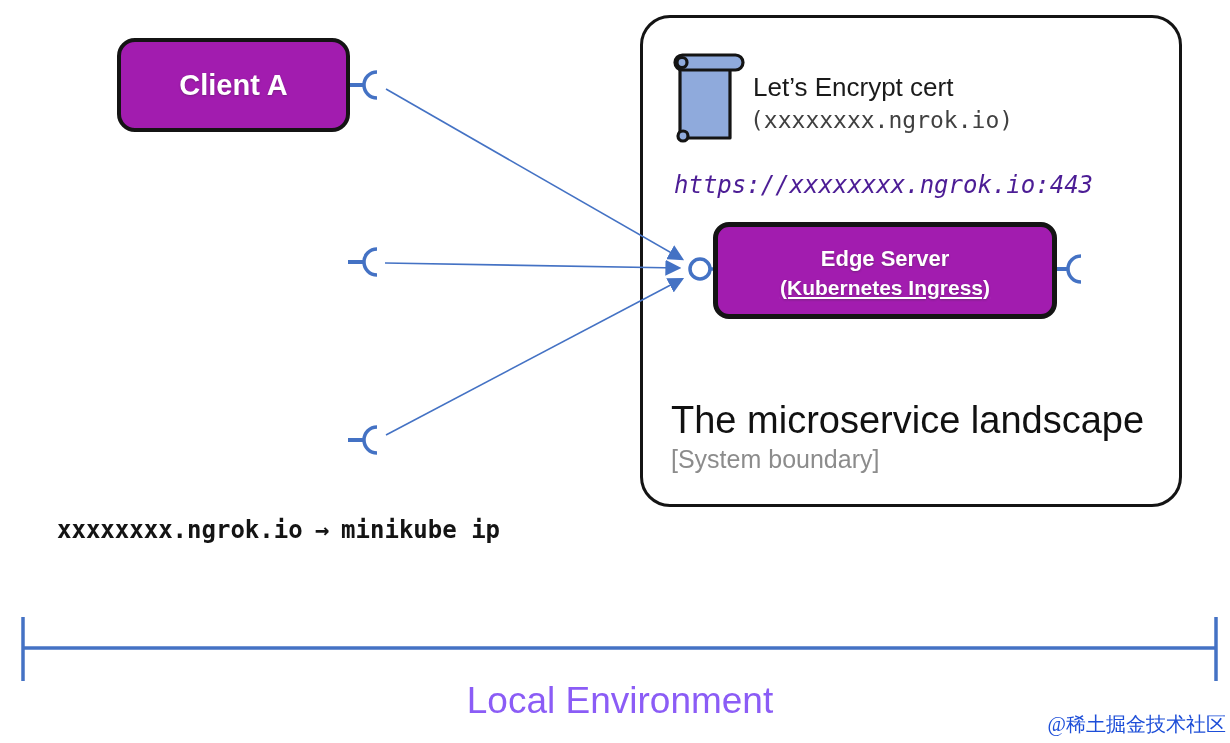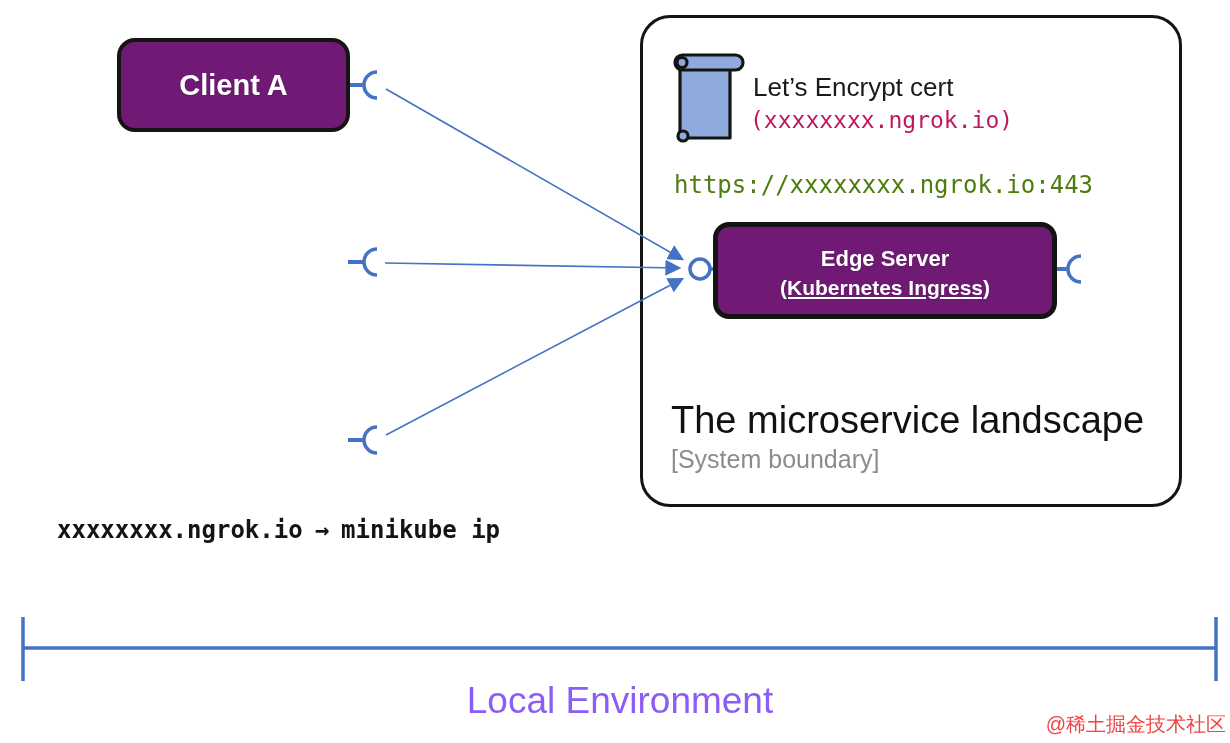--- a/index.html
+++ b/index.html
@@ -13,58 +13,58 @@
   .abs{position:absolute;}
   
   .boundary{
     left:640px;top:15px;width:536px;height:486px;
     background:#ffffff;
     border:3.5px solid #141414;
     border-radius:30px;
   }
   
   .comp{
-    background:#701a75;
+    background:#a21caf;
     border:4px solid #141414;
     border-radius:18px;
     display:flex;flex-direction:column;align-items:center;justify-content:center;
     color:#ffffff;font-weight:bold;
     text-shadow:0 1px 2px rgba(40,40,40,0.35);
   }
   .client{width:225px;height:86px;font-size:29px;}
   .client-a{left:117px;top:38px;}
   .client-b{left:115px;top:215px;}
   .client-c{left:115px;top:394px;}
   .edge{
     left:713px;top:222px;width:334px;height:87px;
     border-width:5px;border-radius:16px;
   }
   .edge-title{font-size:22px;line-height:34px;}
   .edge-sub{font-size:21px;line-height:24px;text-decoration:underline;}
   .overlay{left:0;top:0;width:1230px;height:743px;pointer-events:none;}
   .cert-title{left:753px;top:72px;font-size:26px;color:#1a1a1a;}
-  .cert-domain{left:750px;top:107px;font-family:"DejaVu Sans Mono", monospace;font-size:23px;color:#be185d;}
-  .url-text{left:674px;top:171px;font-family:"DejaVu Sans Mono", monospace;font-size:24px;color:#4d7c0f;}
+  .cert-domain{left:750px;top:107px;font-family:"DejaVu Sans Mono", monospace;font-size:23px;color:#404040;}
+  .url-text{left:674px;top:171px;font-family:"DejaVu Sans Mono", monospace;font-size:24px;color:#4c1d95;font-style:italic;}
   .landscape-title{left:671px;top:399px;font-size:38px;color:#111111;}
   .landscape-sub{left:671px;top:445px;font-size:25px;color:#8c8c8c;}
   .mapping{
     left:57px;top:516px;
     font-family:"DejaVu Sans Mono", monospace;
     font-size:24px;font-weight:600;color:#141414;
     white-space:nowrap;
   }
   .mapping .arrow-glyph{font-weight:bold;margin:0 12px;color:#141414;}
   .footer-label{
     left:620px;top:680px;transform:translateX(-50%);
     font-size:37px;color:#8b5cf6;white-space:nowrap;
   }
   .watermark{
     right:4px;top:711px;
-    font-size:20px;color:#ef4444;white-space:nowrap;
-    font-family:Liberation Sans, sans-serif;
+    font-size:20px;color:#1d4ed8;white-space:nowrap;
+    font-family:Liberation Serif, serif;
   }
 </style>
 </head>
 <body>
 
 <div class="canvas">
 
   <div class="abs boundary"></div>
 
   <svg class="abs overlay" width="1230" height="743" viewBox="0 0 1230 743" xmlns="http://www.w3.org/2000/svg">

